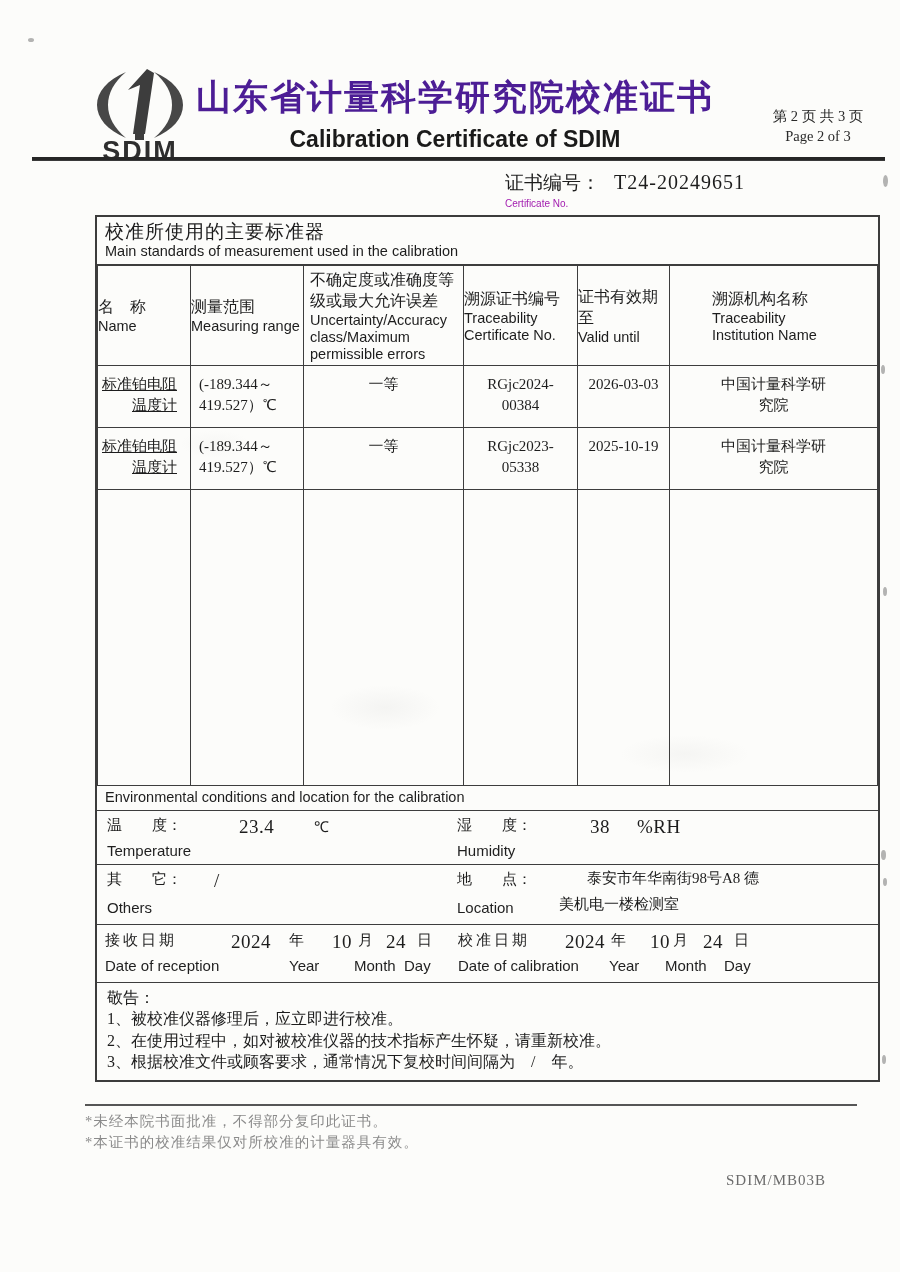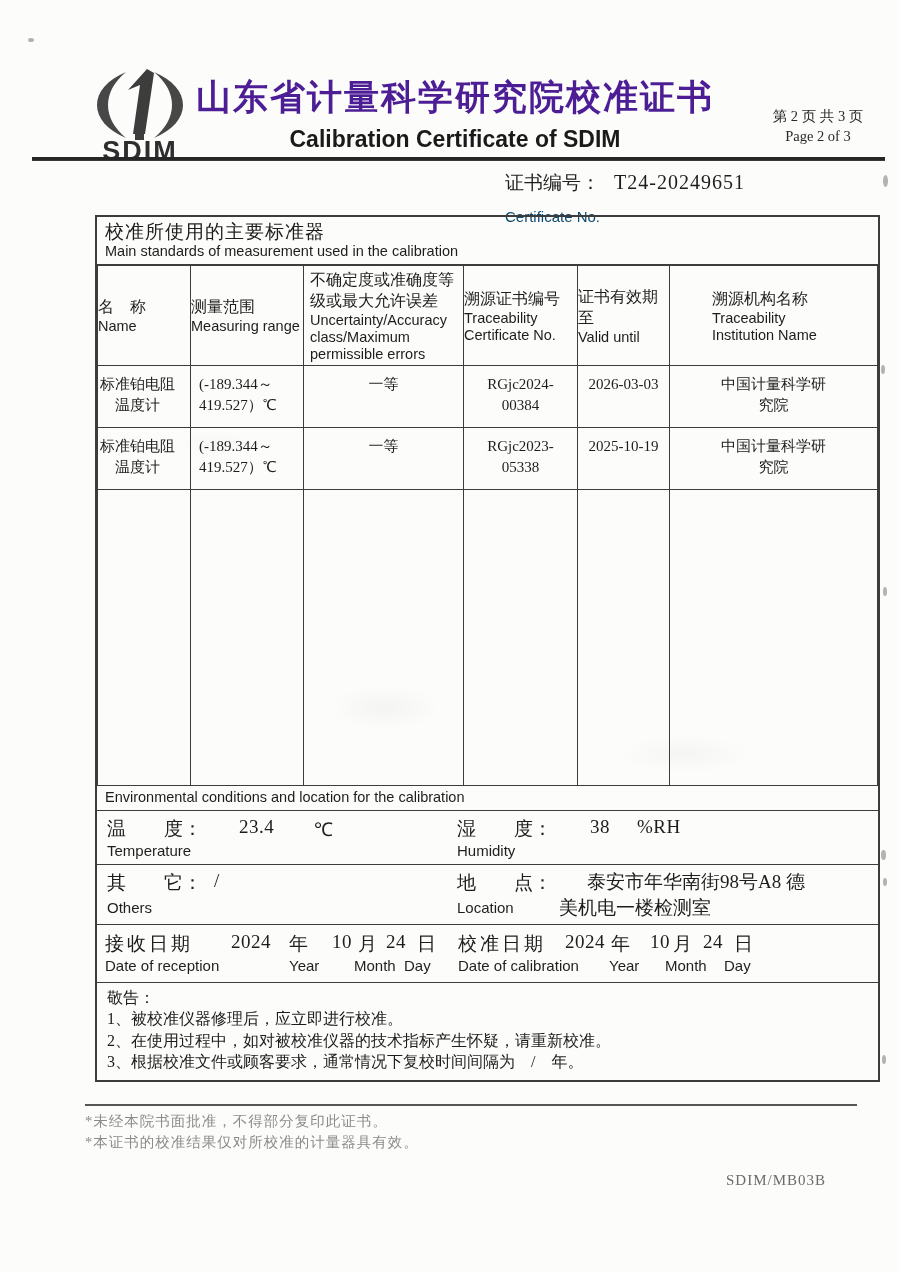--- a/index.html
+++ b/index.html
@@ -24,53 +24,53 @@
     font-size:35px; font-weight:bold; letter-spacing:2px; color:#4c1d95; }
   .title-en { left:195px; top:126px; width:520px; text-align:center;
     font-size:23px; font-weight:bold; color:#1a1a1a; }
   .page-info { left:748px; top:106px; width:140px; text-align:center; font-size:14.5px; line-height:20px; color:#2a2a2a; }
 
   .rule-double { left:32px; top:157px; width:853px; height:3px;
     border-top:3px solid #262626; border-bottom:1px solid #3a3a3a; }
 
   .cert-line { left:505px; top:170px; font-size:19px; white-space:nowrap; }
   .cert-line .val { font-size:20px; letter-spacing:1px; margin-left:14px; }
-  .cert-en { left:505px; top:208px; font-size:15px; color:#0c4a6e; }
+  .cert-en { left:505px; top:198px; font-size:10px; color:#a21caf; }
 
   
   .main-box { left:95px; top:215px; width:785px; border:2px solid #3c3c3c; background:transparent; }
   .sec-title { padding:3px 8px 4px 8px; border-bottom:1px solid #3d3d3d; }
   .sec-title .zh { font-size:19px; line-height:23px; letter-spacing:1px; }
   .sec-title .en { font-size:14.5px; line-height:17px; }
 
   table.std-table { width:100%; border-collapse:collapse; table-layout:fixed; }
   table.std-table td { border:1px solid #3d3d3d; overflow:hidden; }
   tr.hdr td { height:100px; text-align:left; vertical-align:middle; }
   tr.hdr .hzh { font-size:16px; line-height:21px; }
   tr.hdr .hen { font-family:"Liberation Sans", sans-serif; font-size:14.5px; line-height:17px; margin-top:1px; }
   tr.hdr td.c3 { padding:0 6px; }
   tr.hdr td.c6 { padding:0 42px; }
   tr.datarow td { height:62px; vertical-align:top; font-size:15px; line-height:21px; padding-top:8px; }
-  td.c-name { text-align:center; padding-right:13px; }
+  td.c-name { text-align:right; padding-right:13px;text-decoration:underline; }
   td.c-range { text-align:left; padding-left:8px; padding-right:8px; }
   td.c-acc { text-align:center; }
   td.c-cert { text-align:center; padding-left:17px; padding-right:17px; }
   td.c-valid { text-align:center; }
   td.c-inst { text-align:center; padding-left:45px; padding-right:45px; }
   tr.filler td { height:296px; }
 
   .env-title { padding:3px 8px 4px 8px; }
   .env-title .zh { font-size:19px; line-height:23px; letter-spacing:1px; }
   .env-title .en { font-size:14.5px; line-height:17px; }
 
   .row-line { border-top:1px solid #3d3d3d; position:relative; }
   .row-temp { height:54px; }
   .row-others { height:60px;text-align:center; }
   .row-dates { height:58px; }
-  .zh-tok { position:absolute; font-size:19px; white-space:nowrap; }
+  .zh-tok { position:absolute; font-size:15px; white-space:nowrap; }
   .en-tok { position:absolute; font-family:"Liberation Sans", sans-serif; font-size:15px; white-space:nowrap; color:#1f1f1f; }
   .num-tok { position:absolute; font-size:19px; white-space:nowrap; letter-spacing:0.5px; }
 
   .notice { border-top:1px solid #3d3d3d; padding:4px 10px 7px 10px; }
   .notice .ttl { font-size:16px; line-height:21px; }
   .notice .itm { font-size:16px; line-height:21.5px; }
 
   
   .rule-footer { left:85px; top:1104px; width:772px; height:2px; background:#565656; }
   .foot-note { left:85px; font-size:14.5px; letter-spacing:1px; color:#8b8b8b; }

